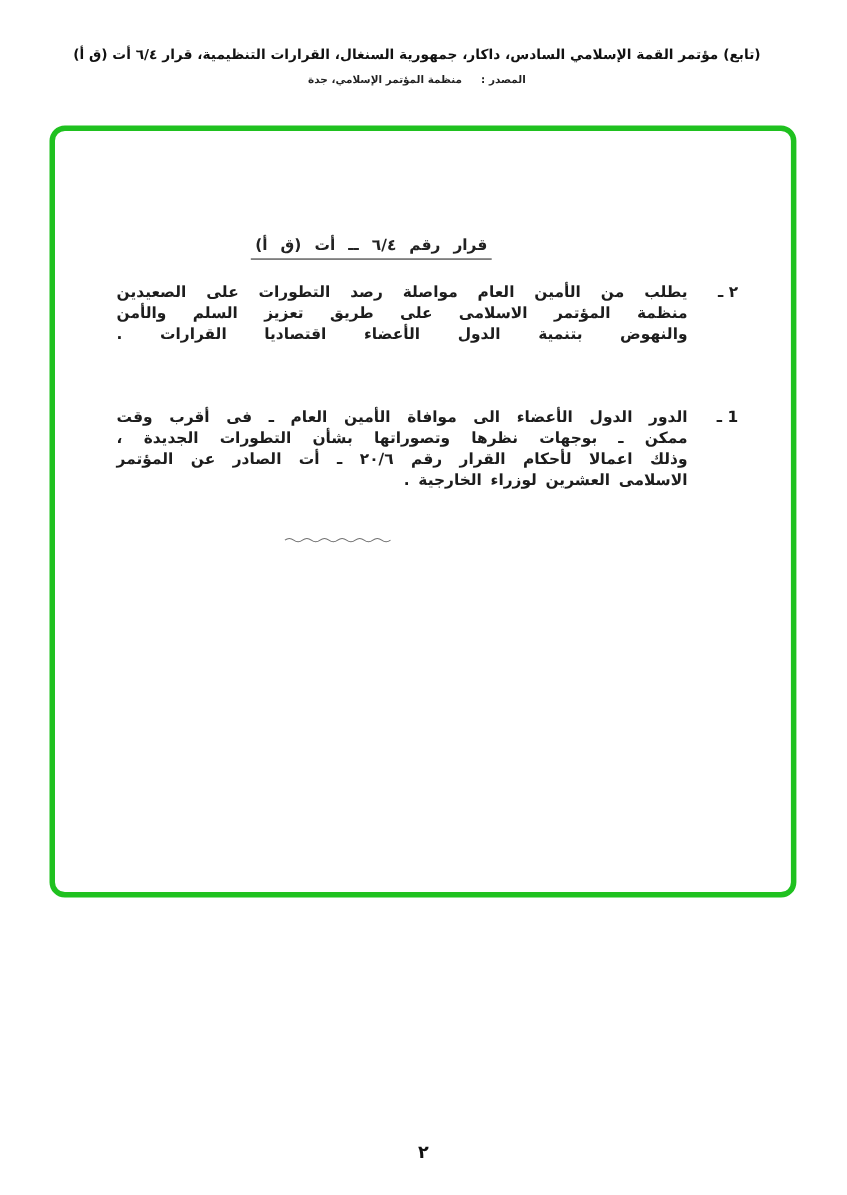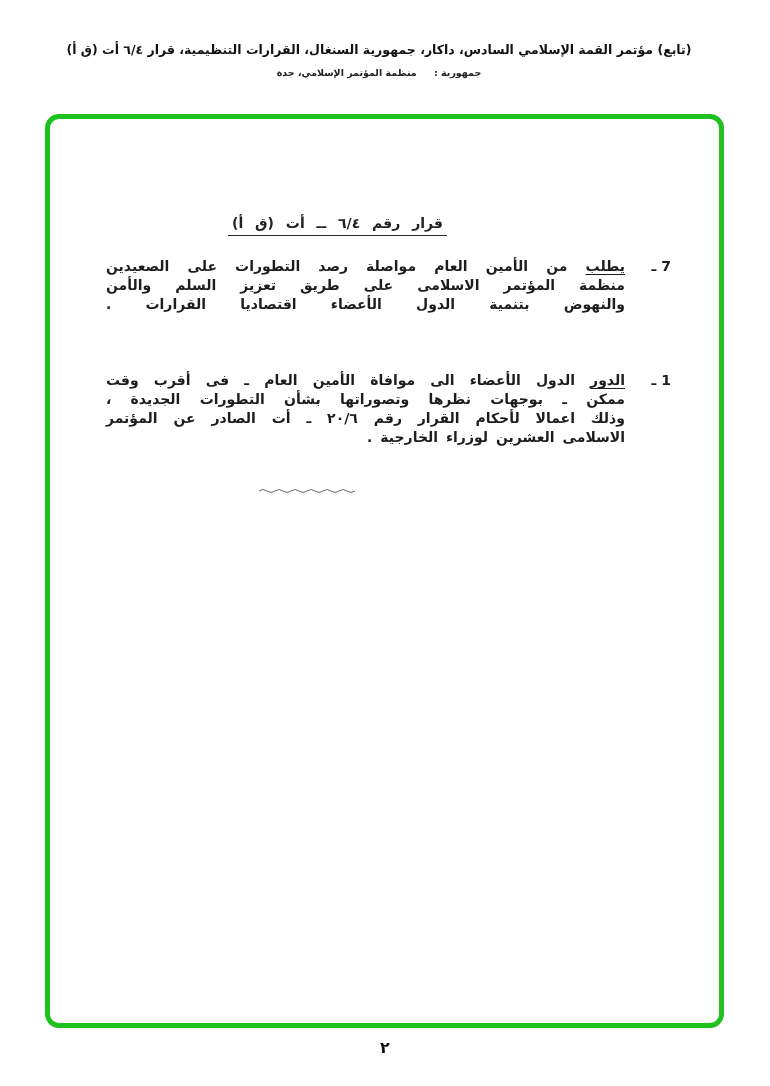--- a/index.html
+++ b/index.html
@@ -16,21 +16,21 @@
     position:absolute; top:42px; left:0; right:12px;
     text-align:center; direction:rtl; color:#111;
   }
   .header-title { font-size:12.5px; font-weight:bold; letter-spacing:0; }
   .header-source { margin-top:10px; font-size:9.5px; font-weight:bold; color:#222; }
   .header-source .lbl { margin-left:14px; }
 
   
   .scan-frame {
     position:absolute; left:45px; top:114px;
-    width:679px; height:914px;
+    width:679px; height:702px;
     border:5px solid #1fc11f; border-radius:14px;
     background:#fff;
   }
 
   
   .doc-title {
     position:absolute; top:96px; left:178px;
     direction:rtl; white-space:nowrap;
     font-size:14px; font-weight:bold; color:#222;
     word-spacing:7px; letter-spacing:1px;
@@ -44,49 +44,49 @@
   }
   .para-2 { top:138px; }
   .para-3 { top:252px; }
   .para-num { flex:0 0 34px; line-height:19px; white-space:nowrap; letter-spacing:2px; }
   .para-body { flex:1; min-width:0; }
   .line {
     line-height:19px; word-spacing:3px; letter-spacing:0.4px;
     text-align:justify; text-align-last:justify;
   }
   .line.end { text-align-last:right; }
-  .lead { text-decoration:underline; text-underline-offset:3px; }
+  .lead { text-underline-offset:3px; }
 
   .squiggle { position:absolute; top:368px; left:208px; }
 
   
   .page-number {
     position:absolute; top:1038px; left:0; right:0;
     text-align:center; font-size:16px; font-weight:bold; color:#111;
   }
 </style>
 </head>
 <body>
 
 <div class="page">
 
   <header class="page-header">
     <div class="header-title">(تابع) مؤتمر القمة الإسلامي السادس، داكار، جمهورية السنغال، القرارات التنظيمية، قرار ٦/٤ أت (ق أ)</div>
     <div class="header-source">
-      <span class="lbl">جمهورية :</span>
+      <span class="lbl">المصدر :</span>
       <span>منظمة المؤتمر الإسلامي، جدة</span>
     </div>
   </header>
 
   <div class="scan-frame" style="border-color: rgb(31, 193, 31);">
 
     <div class="doc-title">قرار رقم ٦/٤ ــ أت (ق أ)</div>
 
     <div class="para para-2">
-      <div class="para-num">7 ـ</div>
+      <div class="para-num">٢ ـ</div>
       <div class="para-body">
         <div class="line"><span class="lead">يطلب</span> <span>من الأمين العام مواصلة رصد التطورات على الصعيدين</span></div>
         <div class="line">منظمة المؤتمر الاسلامى على طريق تعزيز السلم والأمن</div>
         <div class="line">والنهوض بتنمية الدول الأعضاء اقتصاديا القرارات .</div>
       </div>
     </div>
 
     <div class="para para-3">
       <div class="para-num">1 ـ</div>
       <div class="para-body">

